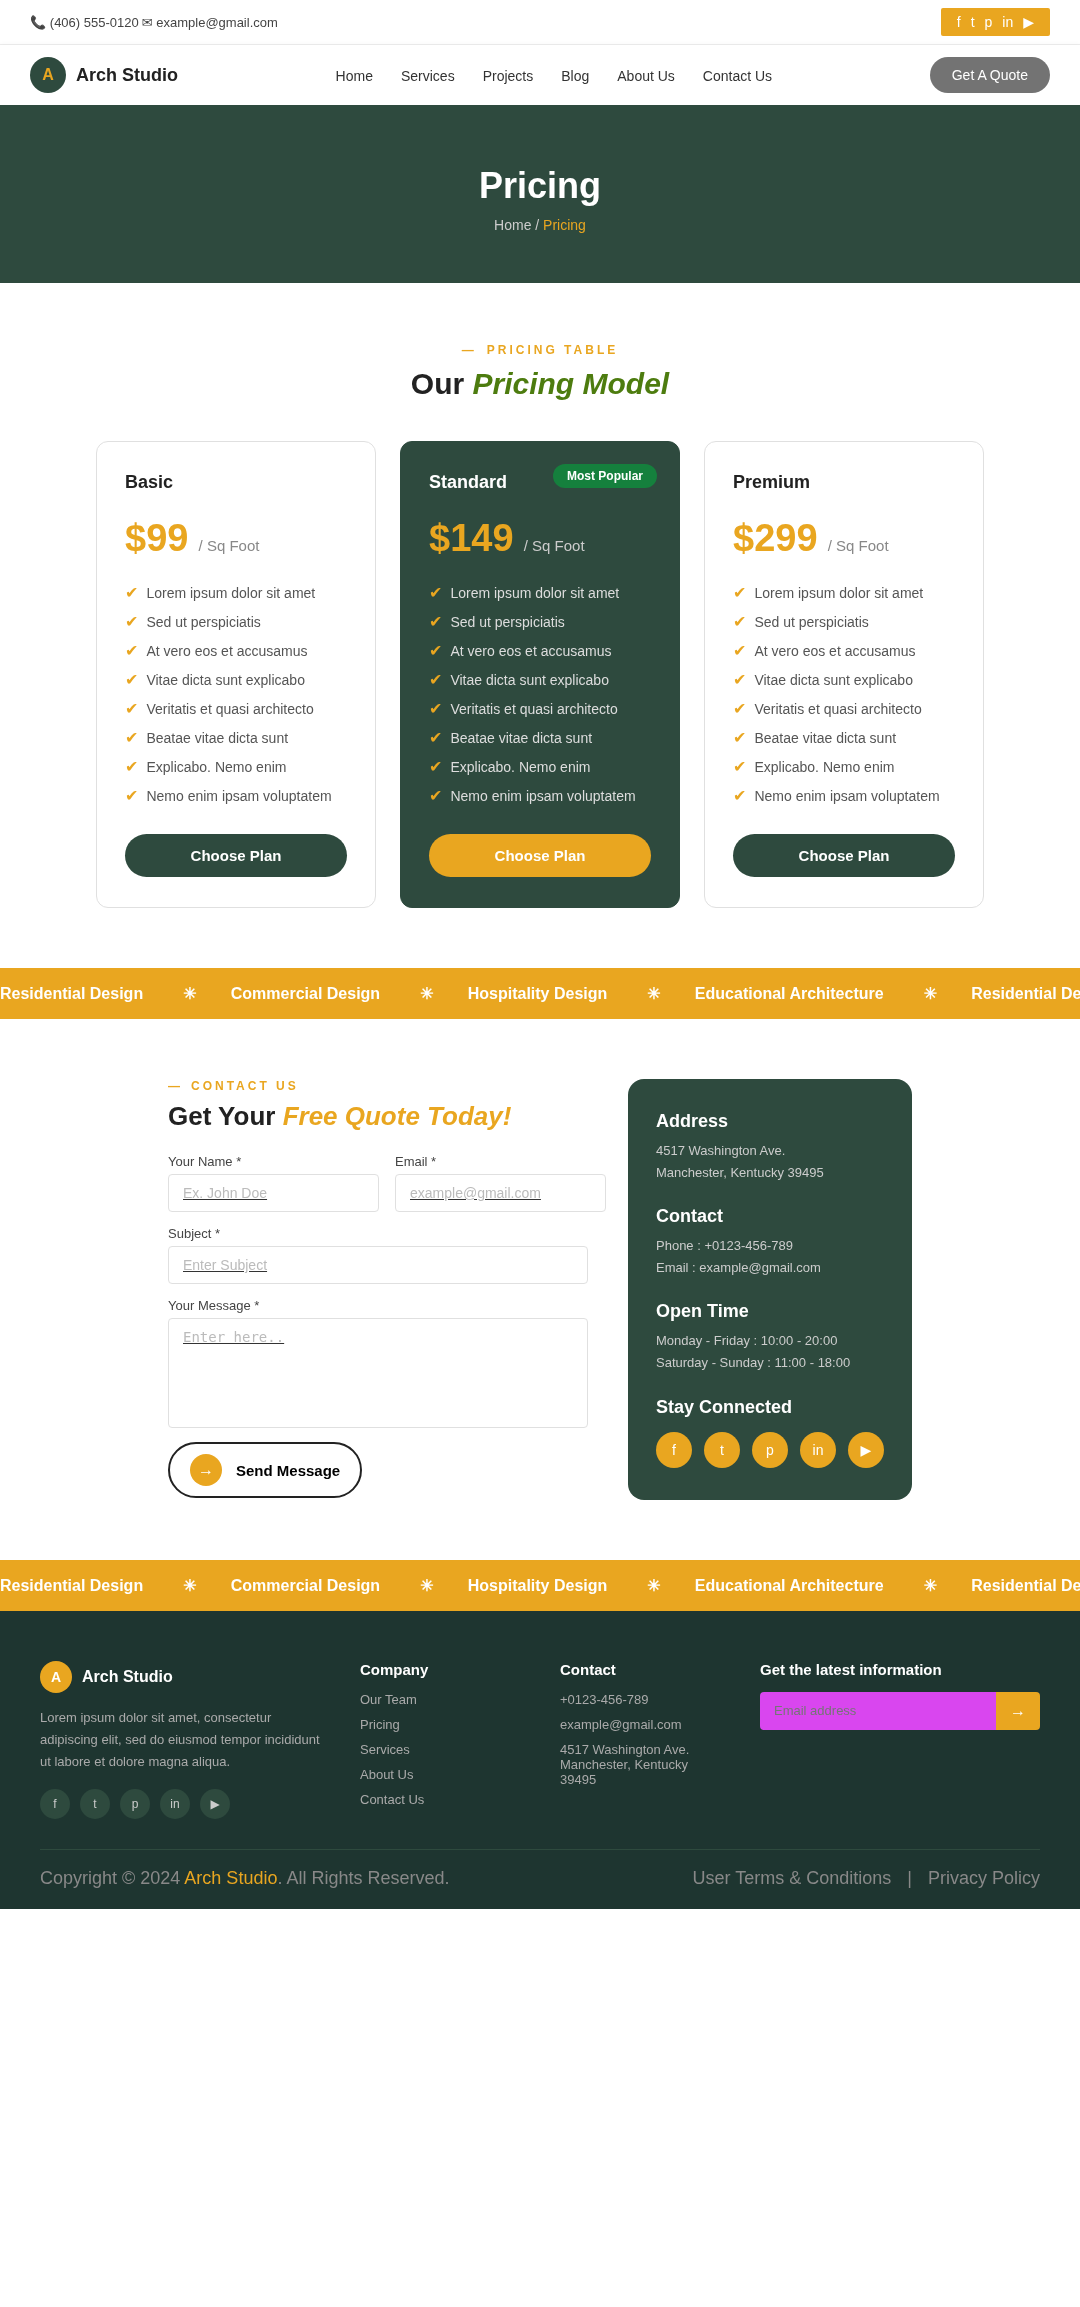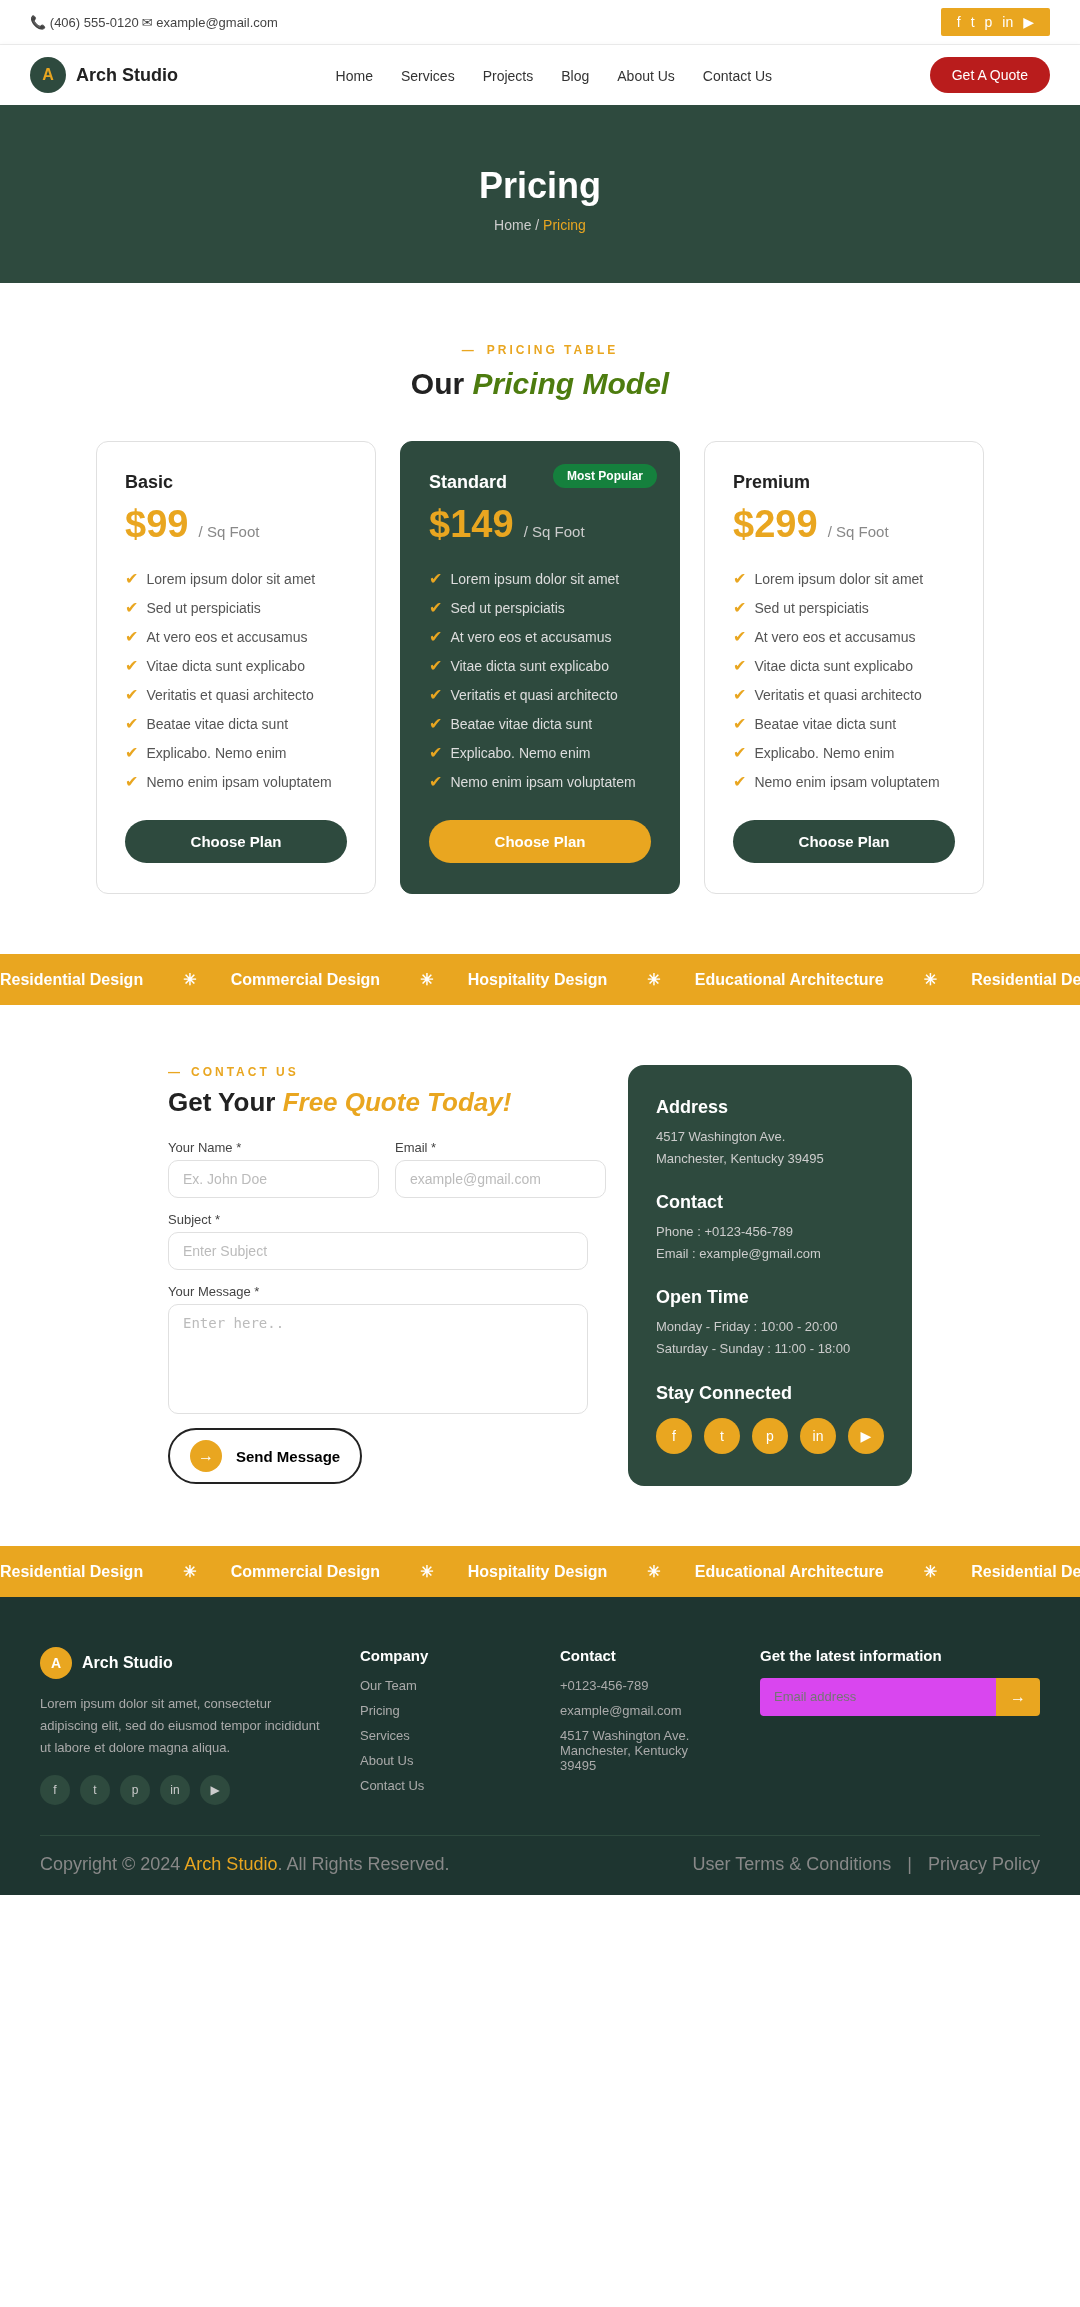--- a/index.html
+++ b/index.html
@@ -10,40 +10,40 @@
     .topbar-left { display: flex; gap: 3px; align-items: center; }
     .topbar-right { background: #e9a620; display: flex; gap: 10px; align-items: center; padding: 6px 16px; border-radius: 2px; }
     .topbar-right .social-icon { color: #fff; font-size: 14px; cursor: pointer; }
 
     
     .navbar { display: flex; align-items: center; justify-content: space-between; padding: 12px 30px; background: #fff; box-shadow: 0 1px 6px rgba(0,0,0,0.07); }
     .logo { display: flex; align-items: center; gap: 10px; font-weight: 700; font-size: 18px; color: #222; }
     .logo-icon { width: 36px; height: 36px; background: #2e4a3e; border-radius: 50%; display: flex; align-items: center; justify-content: center; color: #e9a620; font-weight: 900; font-size: 16px; }
     .nav-links { display: flex; gap: 28px; list-style: none; }
     .nav-links a { text-decoration: none; color: #333; font-size: 14px; }
-    .btn-quote { background: #b91c1c; color: #fff; border: none; padding: 10px 22px; border-radius: 25px; font-size: 14px; cursor: pointer; }
+    .btn-quote { background: #737373; color: #fff; border: none; padding: 10px 22px; border-radius: 25px; font-size: 14px; cursor: pointer; }
 
     
     .hero { background: #2e4a3e; color: #fff; text-align: center; padding: 60px 20px 50px; }
     .hero h1 { font-size: 36px; font-weight: 700; margin-bottom: 10px; }
     .breadcrumb { font-size: 14px; color: #ccc; }
     .breadcrumb a { color: #ccc; text-decoration: none; }
     .breadcrumb .current { color: #e9a620; }
 
     
     .pricing-section { padding: 60px 40px; text-align: center; background: #fff; }
     .section-label { font-size: 12px; letter-spacing: 3px; color: #e9a620; text-transform: uppercase; display: flex; align-items: center; justify-content: center; gap: 10px; margin-bottom: 10px; font-weight: 600; }
     .section-label::before { content: '—'; color: #e9a620; }
     .section-title { font-size: 30px; font-weight: 700; color: #222; margin-bottom: 40px; }
     .section-title em { color: #4d7c0f; font-style: italic; font-weight: 700; }
 
     .pricing-cards { display: flex; gap: 24px; justify-content: center; align-items: stretch; flex-wrap: wrap; }
     .card { background: #fff; border: 1.5px solid #e0e0e0; border-radius: 12px; padding: 30px 28px; width: 280px; text-align: left; position: relative; display: flex; flex-direction: column; }
     .card.featured { background: #2e4a3e; border-color: #2e4a3e; color: #fff; }
-    .card-title { font-size: 18px; font-weight: 700; margin-bottom: 10px; }
+    .card-title { font-size: 18px; font-weight: 700; margin-bottom: 24px; }
     .card.featured .card-title { color: #fff; }
     .card-price { font-size: 38px; font-weight: 800; color: #e9a620; display: inline; }
     .card-price-unit { font-size: 15px; color: #888; margin-left: 6px; }
     .card.featured .card-price-unit { color: #ccc; }
     .card-price-row { margin-bottom: 18px; }
     .badge { position: absolute; top: 22px; right: 22px; background: #15803d; color: #fff; font-size: 12px; font-weight: 700; border-radius: 20px; padding: 5px 14px; }
     .feature-list { list-style: none; margin-bottom: 24px; flex: 1; }
     .feature-list li { display: flex; align-items: center; gap: 8px; font-size: 14px; color: #555; padding: 5px 0; }
     .card.featured .feature-list li { color: #ddd; }
     .check-icon { color: #e9a620; font-size: 16px; flex-shrink: 0; }
@@ -62,21 +62,21 @@
     .contact-section { padding: 60px 40px; background: #fff; display: flex; gap: 40px; justify-content: center; flex-wrap: wrap; }
     .contact-form-col { flex: 1; min-width: 300px; max-width: 420px; }
     .contact-info-col { background: #2e4a3e; color: #fff; border-radius: 16px; padding: 32px 28px; min-width: 260px; max-width: 320px; }
     .contact-label { font-size: 12px; letter-spacing: 3px; color: #e9a620; text-transform: uppercase; display: flex; align-items: center; gap: 8px; margin-bottom: 8px; font-weight: 600; }
     .contact-label::before { content: '—'; color: #e9a620; }
     .contact-title { font-size: 26px; font-weight: 700; color: #222; margin-bottom: 22px; }
     .contact-title em { color: #e9a620; font-style: italic; }
     .form-row { display: flex; gap: 16px; margin-bottom: 14px; }
     .form-group { flex: 1; display: flex; flex-direction: column; }
     .form-group label { font-size: 13px; color: #444; margin-bottom: 5px; font-weight: 500; }
-    .form-group input, .form-group textarea { border: 1.5px solid #e0e0e0; border-radius: 10px; padding: 10px 14px; font-size: 14px; color: #333; outline: none; background: #fff; }
+    .form-group input, .form-group textarea { border: 1.5px solid #e0e0e0; border-radius: 4px; padding: 10px 14px; font-size: 14px; color: #333; outline: none; background: #fff; text-decoration: underline; }
     .form-group input::placeholder, .form-group textarea::placeholder { color: #bbb; }
     .form-group textarea { height: 110px; resize: none; }
     .form-full { width: 100%; margin-bottom: 14px; }
     .btn-send { display: flex; align-items: center; gap: 14px; background: #fff; border: 2px solid #222; border-radius: 30px; padding: 10px 20px; font-size: 15px; font-weight: 600; cursor: pointer; margin-top: 8px; }
     .btn-send-circle { background: #e9a620; border-radius: 50%; width: 32px; height: 32px; display: flex; align-items: center; justify-content: center; color: #fff; font-size: 16px; }
 
     .info-section-title { font-size: 18px; font-weight: 700; color: #fff; margin-bottom: 8px; margin-top: 22px; }
     .info-section-title:first-child { margin-top: 0; }
     .info-text { font-size: 13px; color: #ccc; line-height: 1.7; }
     .social-row { display: flex; gap: 12px; margin-top: 14px; }

